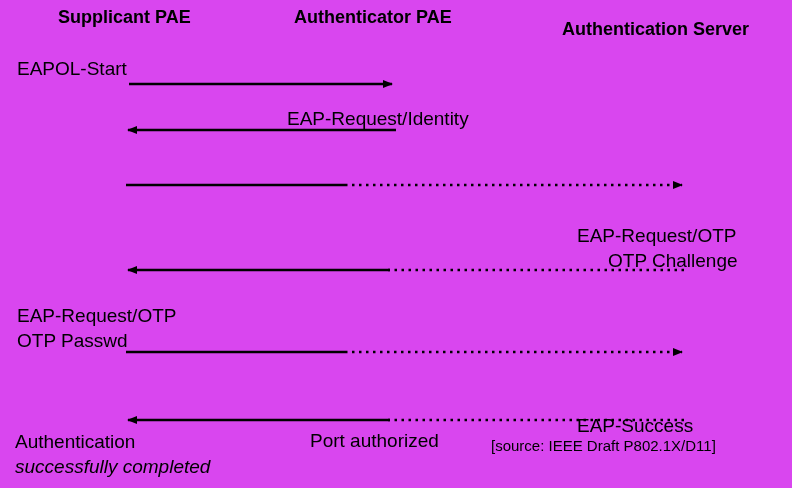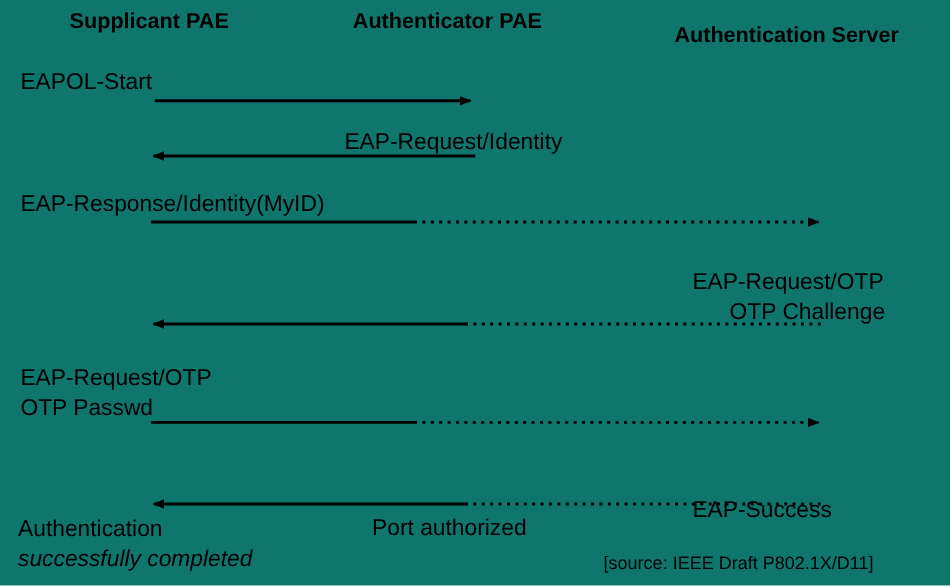--- a/index.html
+++ b/index.html
@@ -4,21 +4,21 @@
 <style>
   html, body {
     margin: 0;
     padding: 0;
     background: #ffffff;
   }
   #canvas {
     position: relative;
     width: 792px;
     height: 488px;
-    background: #0f766e;
+    background: #d946ef;
     overflow: hidden;
     font-family: "Liberation Sans", sans-serif;
     color: #000000;
   }
   .col-header {
     position: absolute;
     font-family: "Liberation Sans", sans-serif;
     font-weight: bold;
     font-size: 18px;
     line-height: 22px;
@@ -60,39 +60,38 @@
   <div class="col-header" style="left:58px; top:6px;">Supplicant PAE</div>
 
   <div class="col-header" style="left:294px; top:6px;">Authenticator PAE</div>
 
   <div class="col-header" style="left:562px; top:18px;">Authentication Server</div>
 
   <div class="msg-label" style="left:17px; top:56px;">EAPOL-Start</div>
 
   <div class="msg-label" style="left:287px; top:106px;">EAP-Request/Identity</div>
 
-  <div class="msg-label" style="left:17px; top:158px;">EAP-Response/Identity(MyID)</div>
 
   <div class="msg-label" style="left:577px; top:223px;">EAP-Request/OTP</div>
 
   <div class="msg-label" style="left:608px; top:248px;">OTP Challenge</div>
 
   <div class="msg-label" style="left:17px; top:303px;">EAP-Request/OTP</div>
 
   <div class="msg-label" style="left:17px; top:328px;text-align:center;">OTP Passwd</div>
 
   <div class="msg-label" style="left:577px; top:394px;margin-top:19px;">EAP-Success</div>
 
   <div class="msg-label" style="left:310px; top:428px;">Port authorized</div>
 
   <div class="msg-label" style="left:15px; top:429px;">Authentication</div>
 
   <div class="msg-label" style="left:15px; top:454px;font-style:italic;">successfully completed</div>
 
-  <div class="source-note" style="left:491px; top:460px;margin-left:12px;">[source: IEEE Draft P802.1X/D11]</div>
+  <div class="source-note" style="left:491px; top:436px;">[source: IEEE Draft P802.1X/D11]</div>
 
   <svg class="arrow-svg" viewBox="0 0 792 488" xmlns="http://www.w3.org/2000/svg">
     <defs>
       <marker id="arrow-right" markerWidth="10" markerHeight="8" refX="9" refY="4" orient="auto" markerUnits="userSpaceOnUse">
         <path d="M0,0 L10,4 L0,8 z" fill="#000000"></path>
       </marker>
       <marker id="arrow-left" markerWidth="10" markerHeight="8" refX="9" refY="4" orient="auto" markerUnits="userSpaceOnUse">
         <path d="M0,0 L10,4 L0,8 z" fill="#000000"></path>
       </marker>
     </defs>

